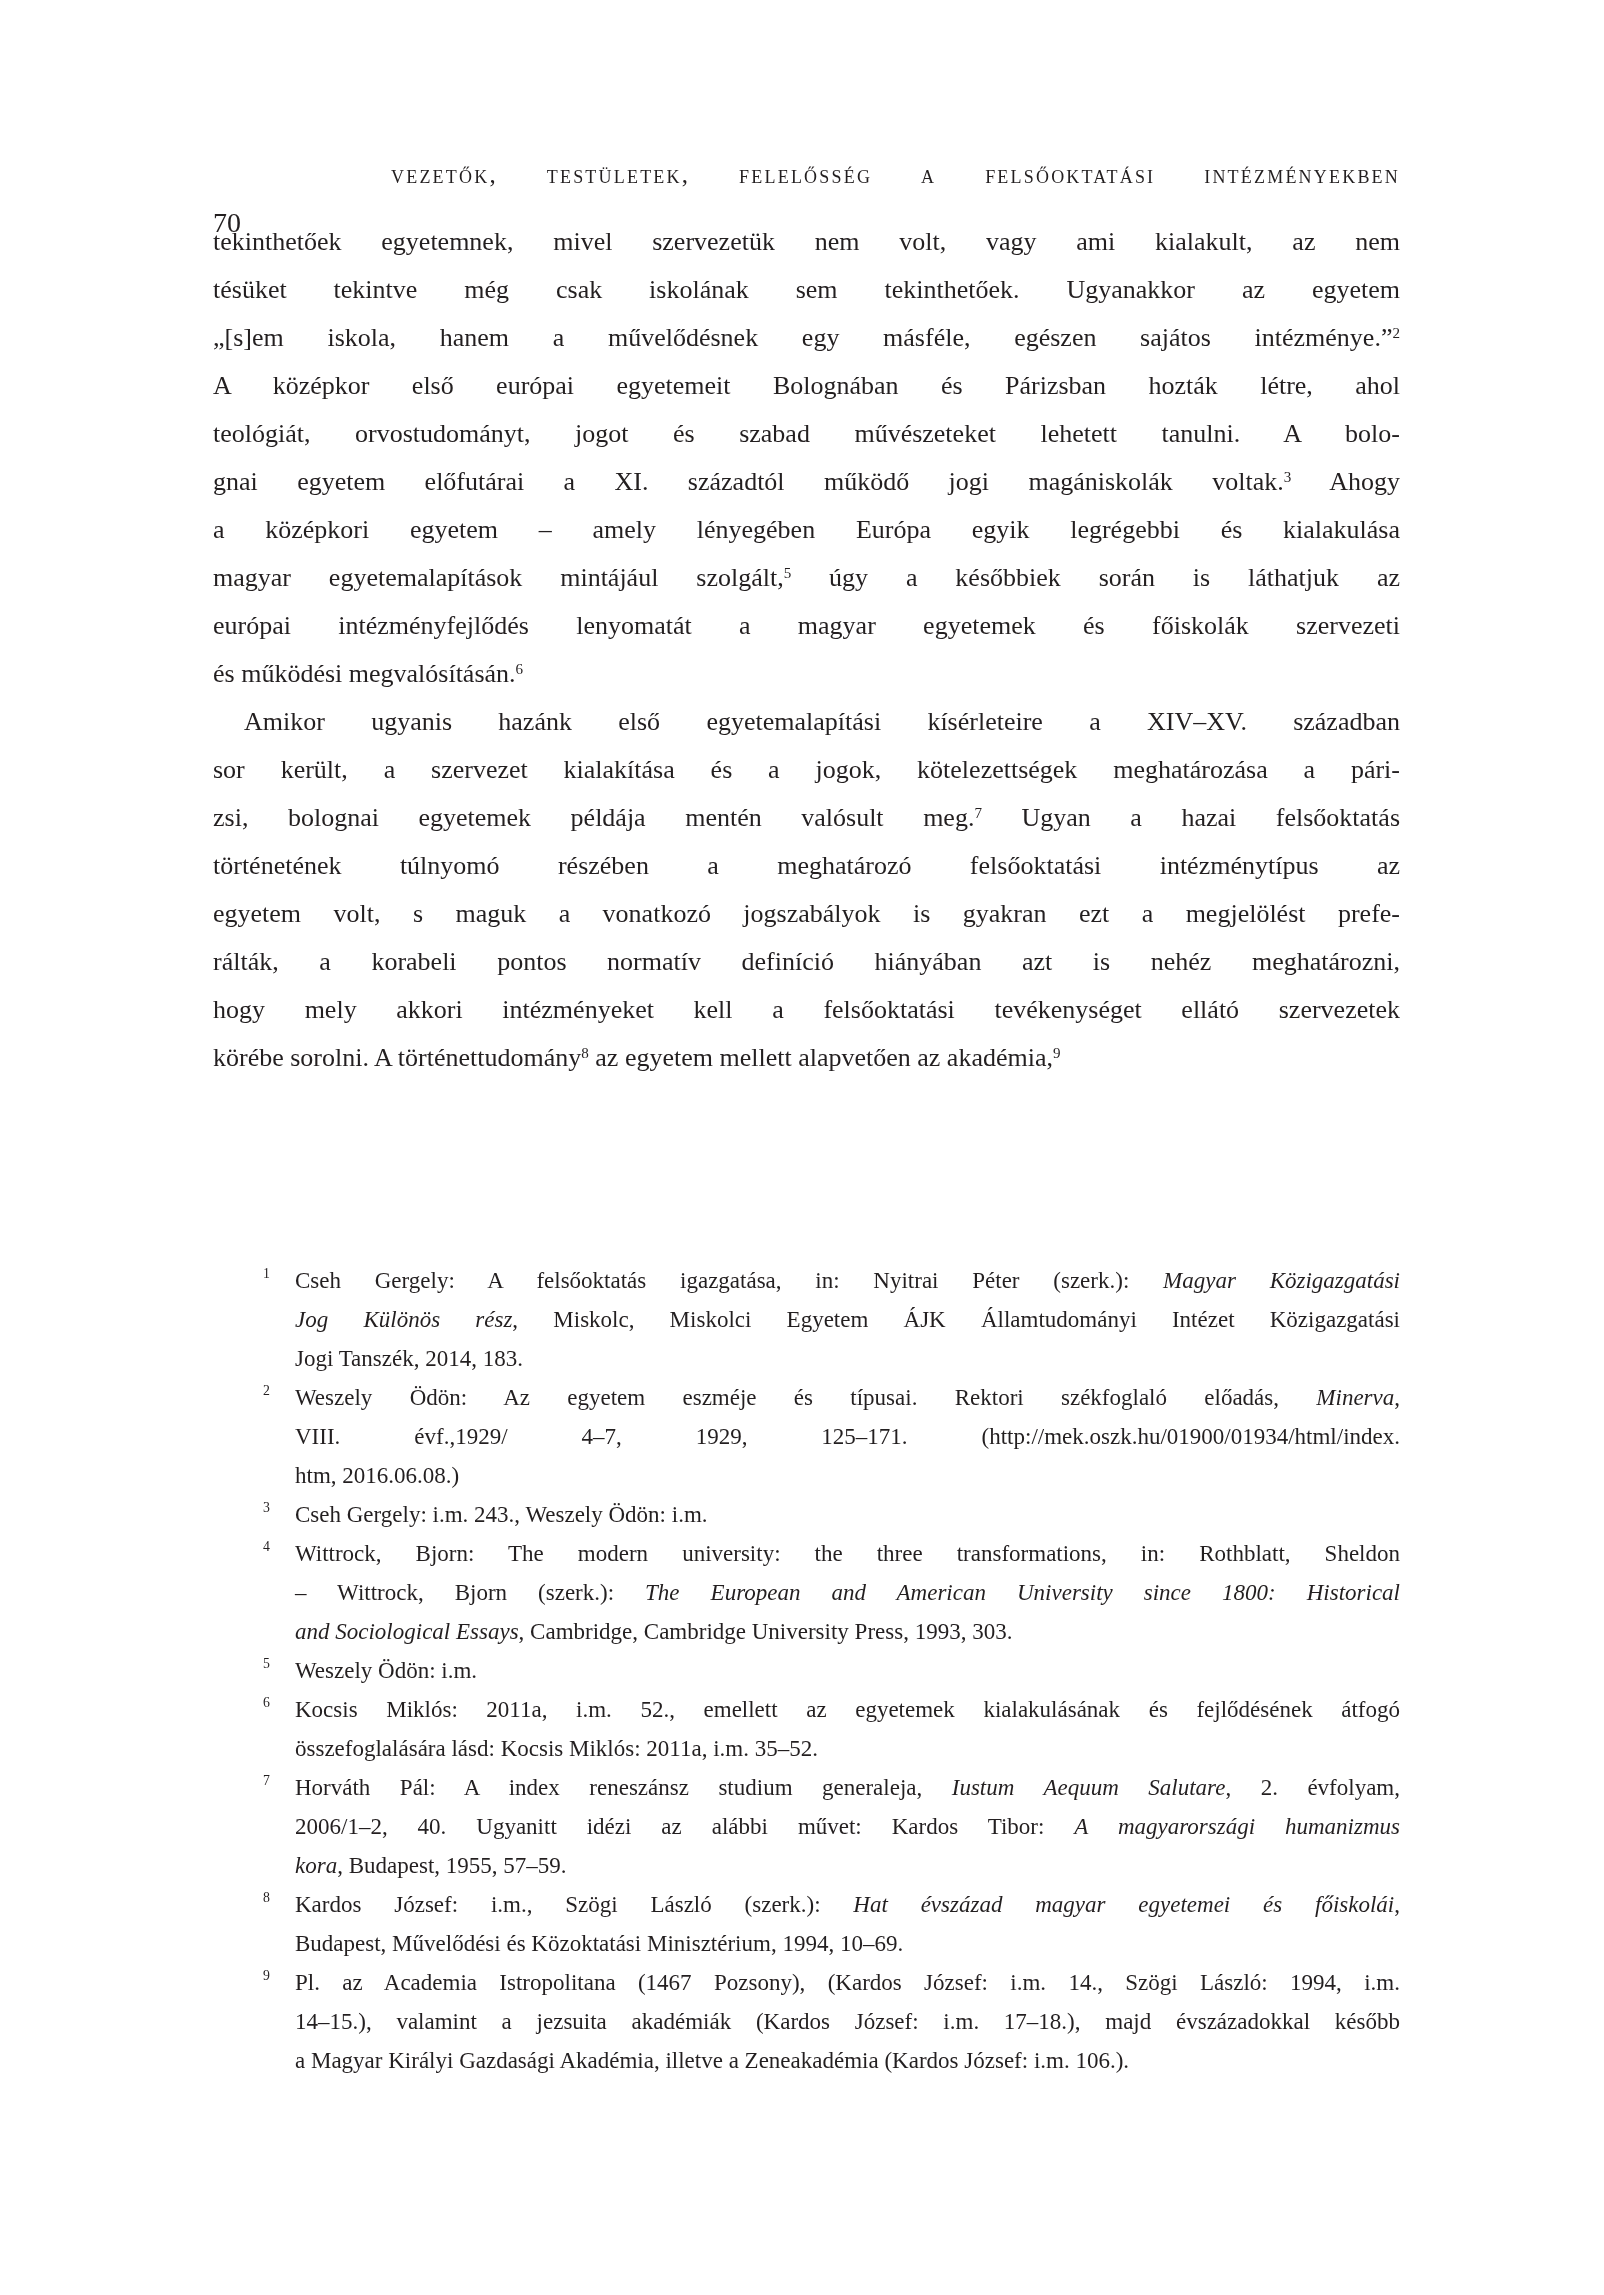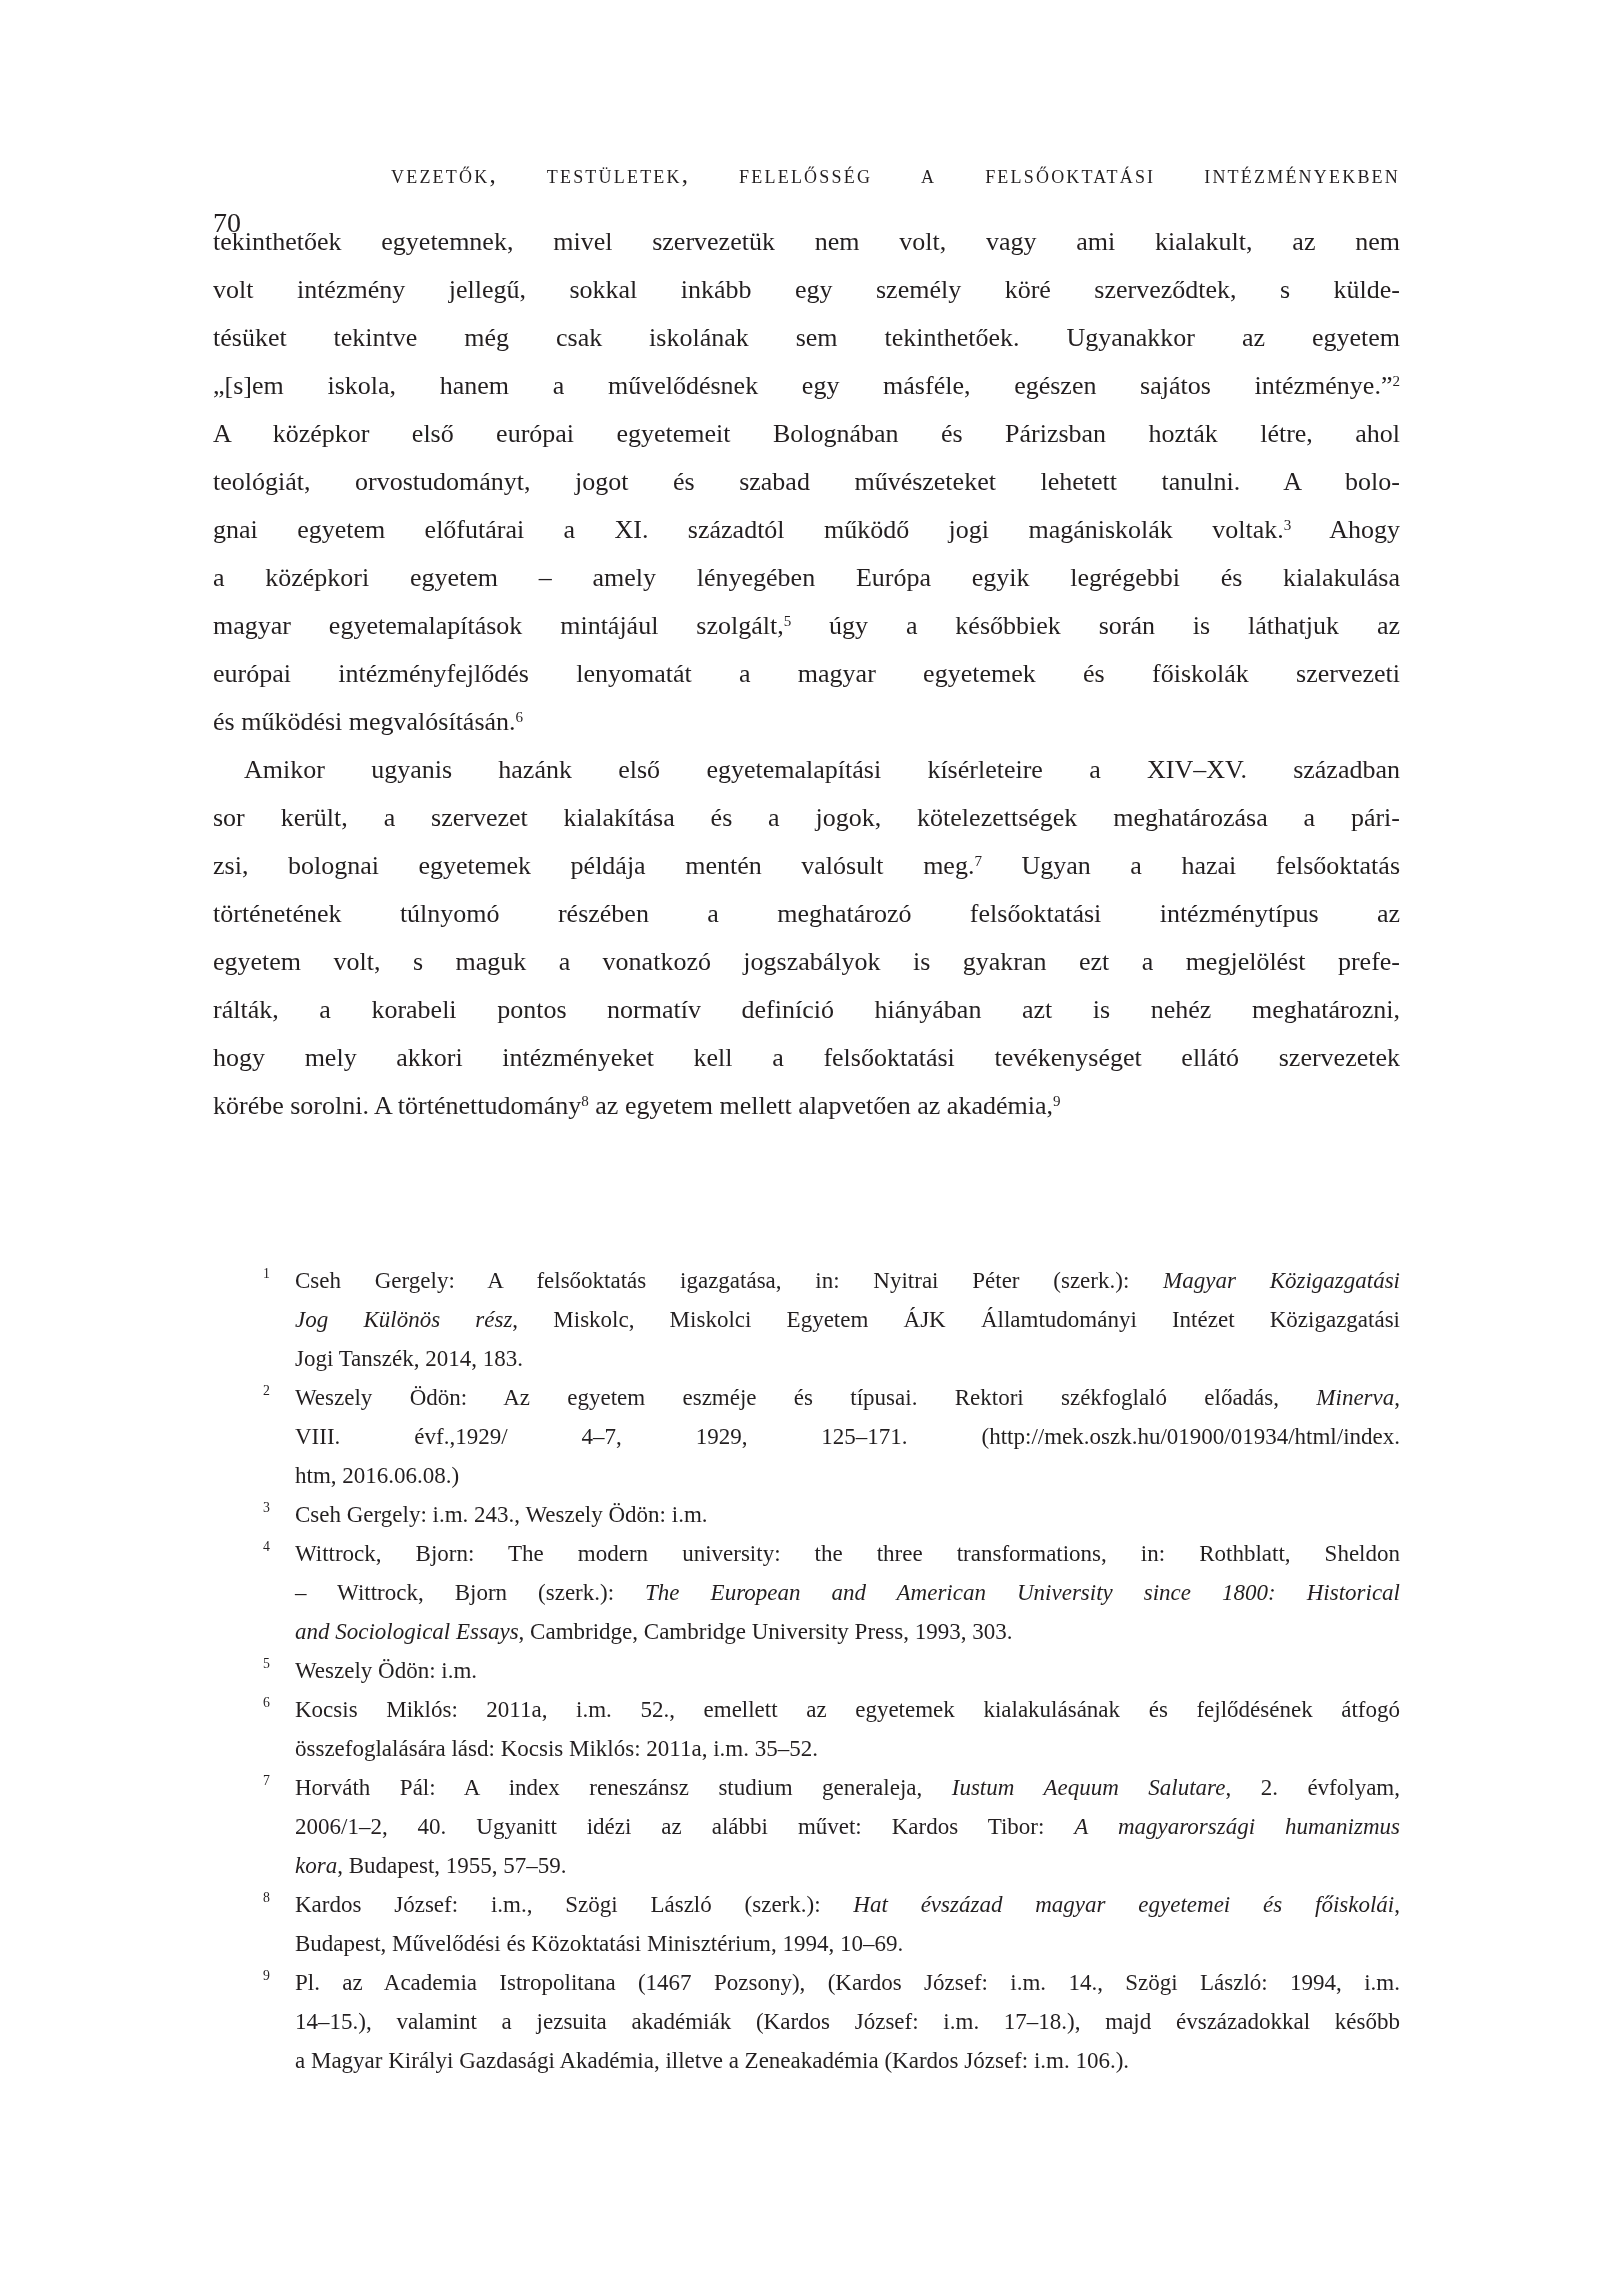--- a/index.html
+++ b/index.html
@@ -30,21 +30,20 @@
 </head>
 <body>
 
 <div class="running-head">
   <span class="page-number">70</span>
   <span class="running-title">Vezetők, testületek, felelősség a felsőoktatási intézményekben</span>
 </div>
 
 <div class="body-text" id="body-text">
     <span class="line"><span>tekinthetőek egyetemnek, mivel szervezetük nem volt, vagy ami kialakult, az nem</span></span>
-    <span class="line"><span>volt intézmény jellegű, sokkal inkább egy személy köré szerveződtek, s külde-</span></span>
     <span class="line"><span>tésüket tekintve még csak iskolának sem tekinthetőek. Ugyanakkor az egyetem</span></span>
     <span class="line"><span>„[s]em iskola, hanem a művelődésnek egy másféle, egészen sajátos intézménye.”</span><sup>2</sup></span>
     <span class="line"><span>A középkor első európai egyetemeit Bolognában és Párizsban hozták létre, ahol</span></span>
     <span class="line"><span>teológiát, orvostudományt, jogot és szabad művészeteket lehetett tanulni. A bolo-</span></span>
     <span class="line"><span>gnai egyetem előfutárai a XI. századtól működő jogi magániskolák voltak.</span><sup>3</sup><span> Ahogy</span></span>
     <span class="line"><span>a középkori egyetem – amely lényegében Európa egyik legrégebbi és kialakulása</span></span>
     <span class="line"><span>magyar egyetemalapítások mintájául szolgált,</span><sup>5</sup><span> úgy a későbbiek során is láthatjuk az</span></span>
     <span class="line"><span>európai intézményfejlődés lenyomatát a magyar egyetemek és főiskolák szervezeti</span></span>
     <span class="line last"><span>és működési megvalósításán.</span><sup>6</sup></span>
     <span class="line indent"><span>Amikor ugyanis hazánk első egyetemalapítási kísérleteire a XIV–XV. században</span></span>

